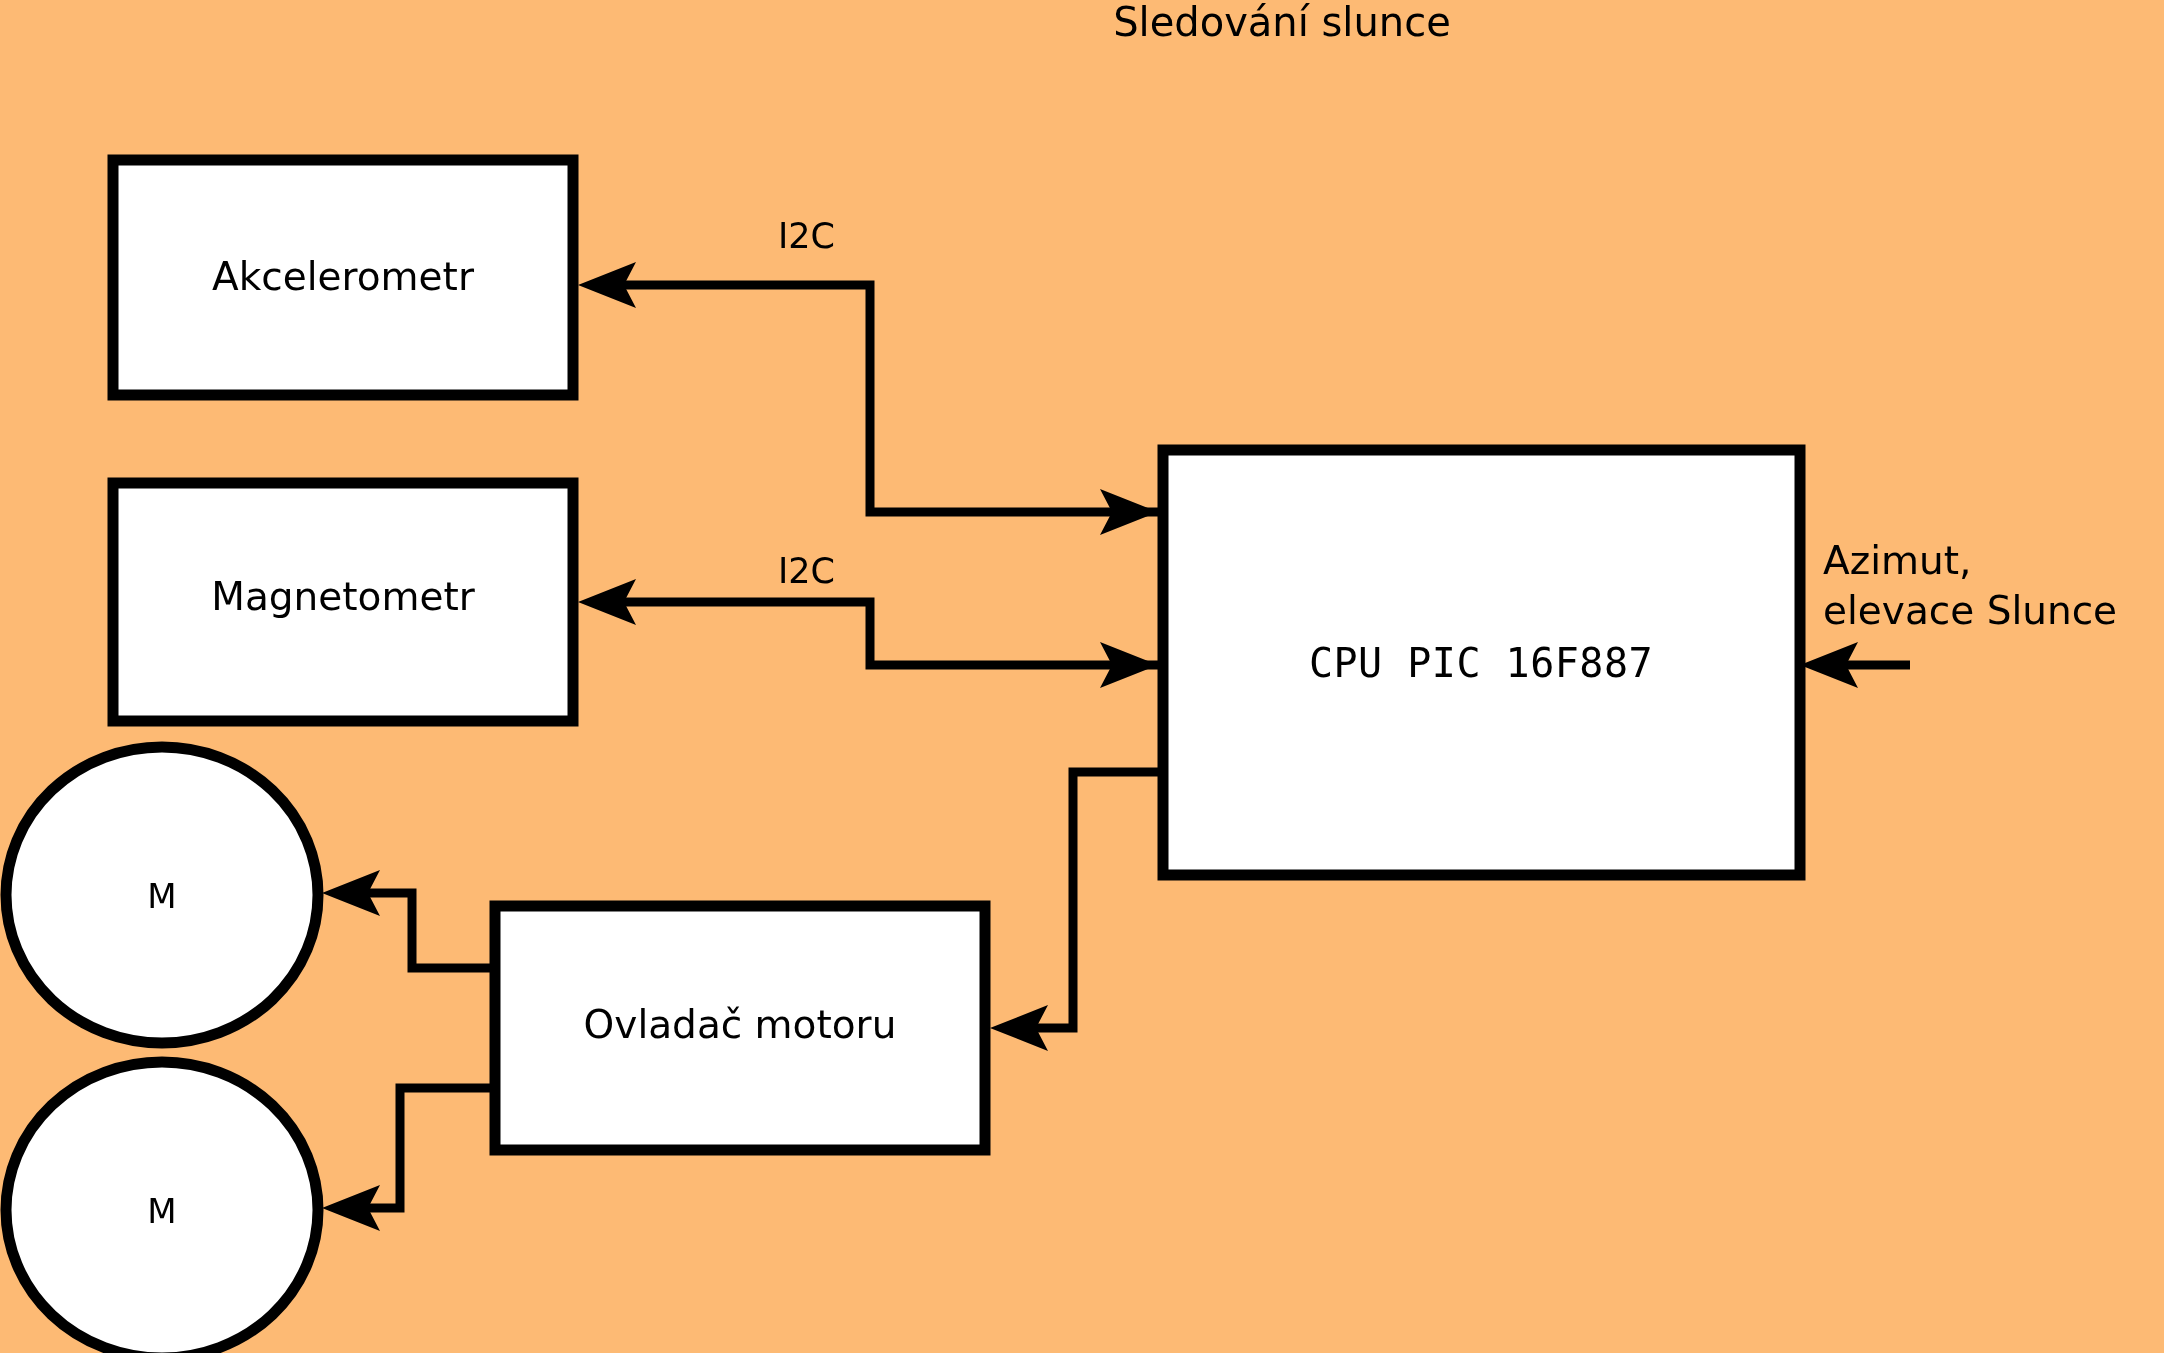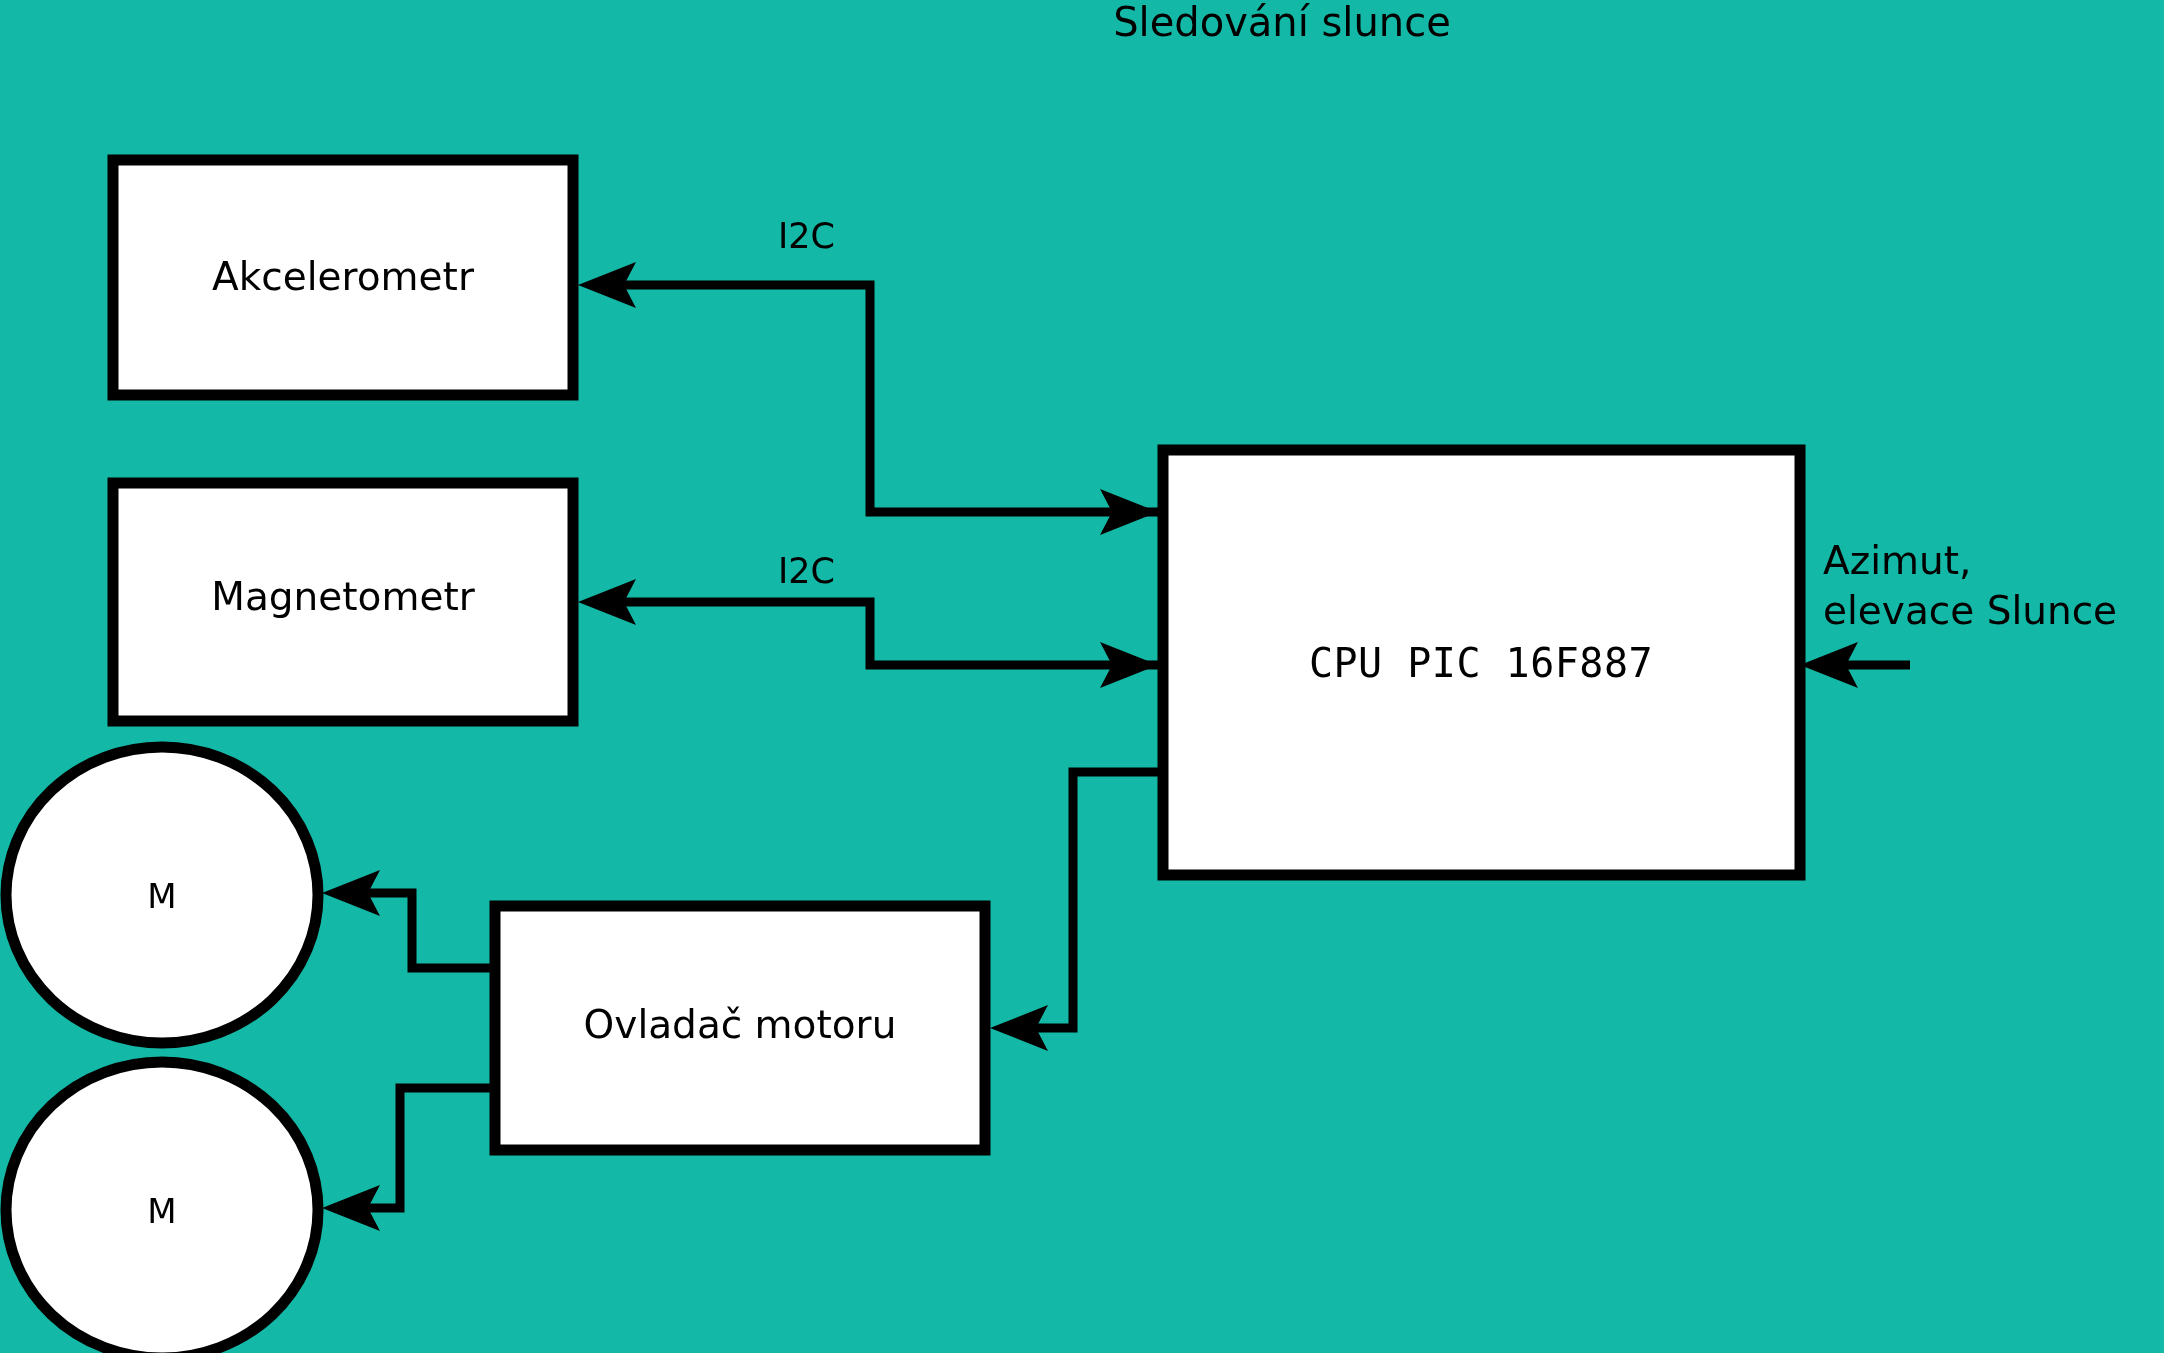--- a/index.html
+++ b/index.html
@@ -10,21 +10,21 @@
   body {
     width: 2164px;
     height: 1353px;
     font-family: "DejaVu Sans", "Liberation Sans", sans-serif;
     overflow: hidden;
   }
   #diagram-root {
     position: relative;
     width: 2164px;
     height: 1353px;
-    background: #14b8a6;
+    background: #fdba74;
   }
   svg.diagram-canvas {
     position: absolute;
     top: 0;
     left: 0;
     width: 2164px;
     height: 1353px;
     display: block;
   }
   .node-shape {

